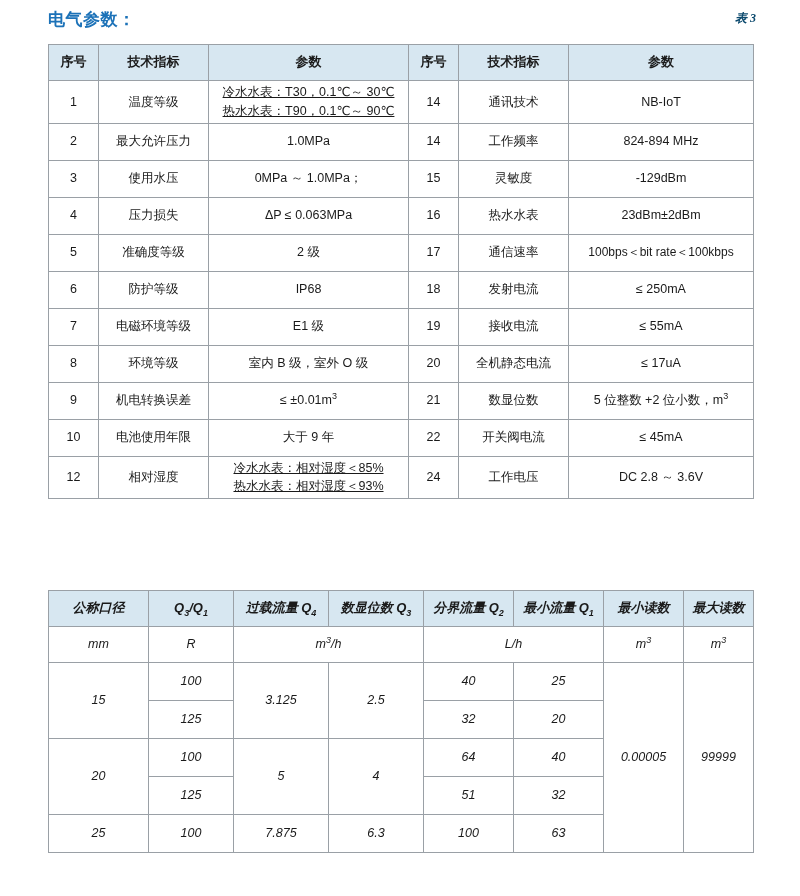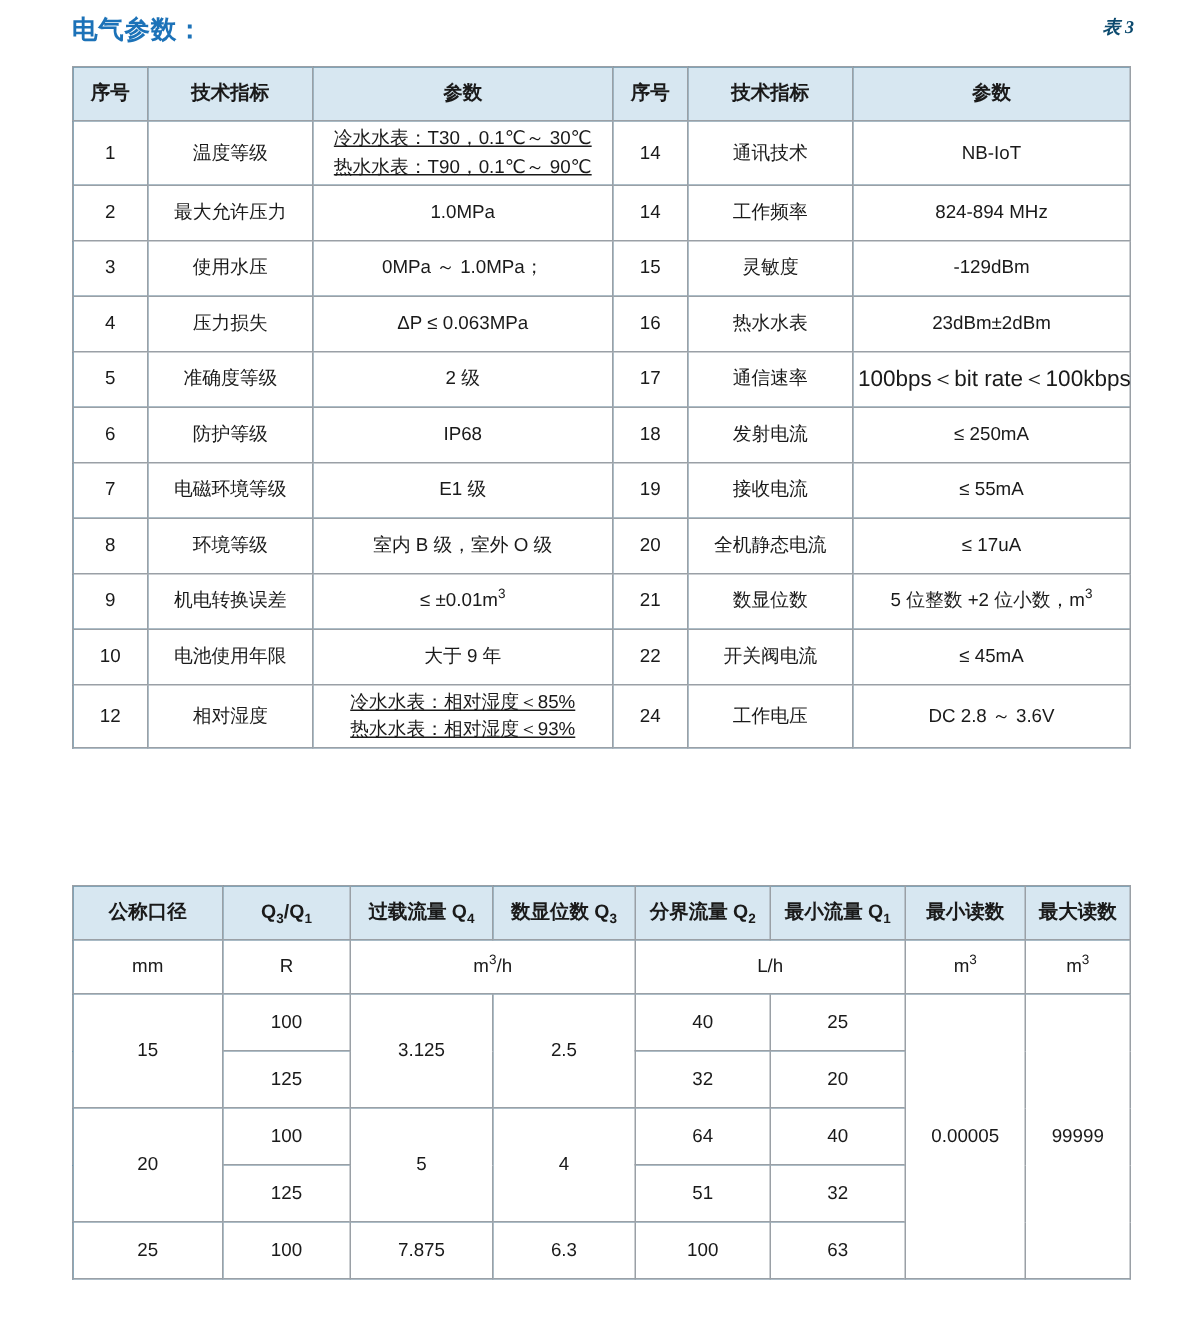--- a/index.html
+++ b/index.html
@@ -87,21 +87,21 @@
   }
   table.grid td {
     background: #ffffff;
   }
   
   #table-electrical { width: 705px; }
   #table-electrical td { height: 37px; }
   #table-electrical td.two-line { line-height: 1.5; }
 
   
-  #table-flow { width: 705px; }
+  #table-flow { width: 705px; font-style: italic; }
   #table-flow td { height: 38px; }
   #table-flow td.unit-row { height: 36px; }
 
   .sup { font-size: 9px; vertical-align: super; line-height: 0; }
   .sub { font-size: 9px; vertical-align: sub; line-height: 0; }
   .nowrap { white-space: nowrap; }
   .stack span { display: block; text-decoration: underline; }
 </style>
 </head>
 <body>
@@ -173,21 +173,21 @@
           <td>热水水表</td>
           <td>23dBm±2dBm</td>
         </tr>
 
         <tr>
           <td>5</td>
           <td>准确度等级</td>
           <td>2 级</td>
           <td>17</td>
           <td>通信速率</td>
-          <td class="nowrap" style="font-size:15px">100bps＜bit rate＜100kbps</td>
+          <td class="nowrap" style="font-size:12px">100bps＜bit rate＜100kbps</td>
         </tr>
 
         <tr>
           <td>6</td>
           <td>防护等级</td>
           <td>IP68</td>
           <td>18</td>
           <td>发射电流</td>
           <td>≤ 250mA</td>
         </tr>

